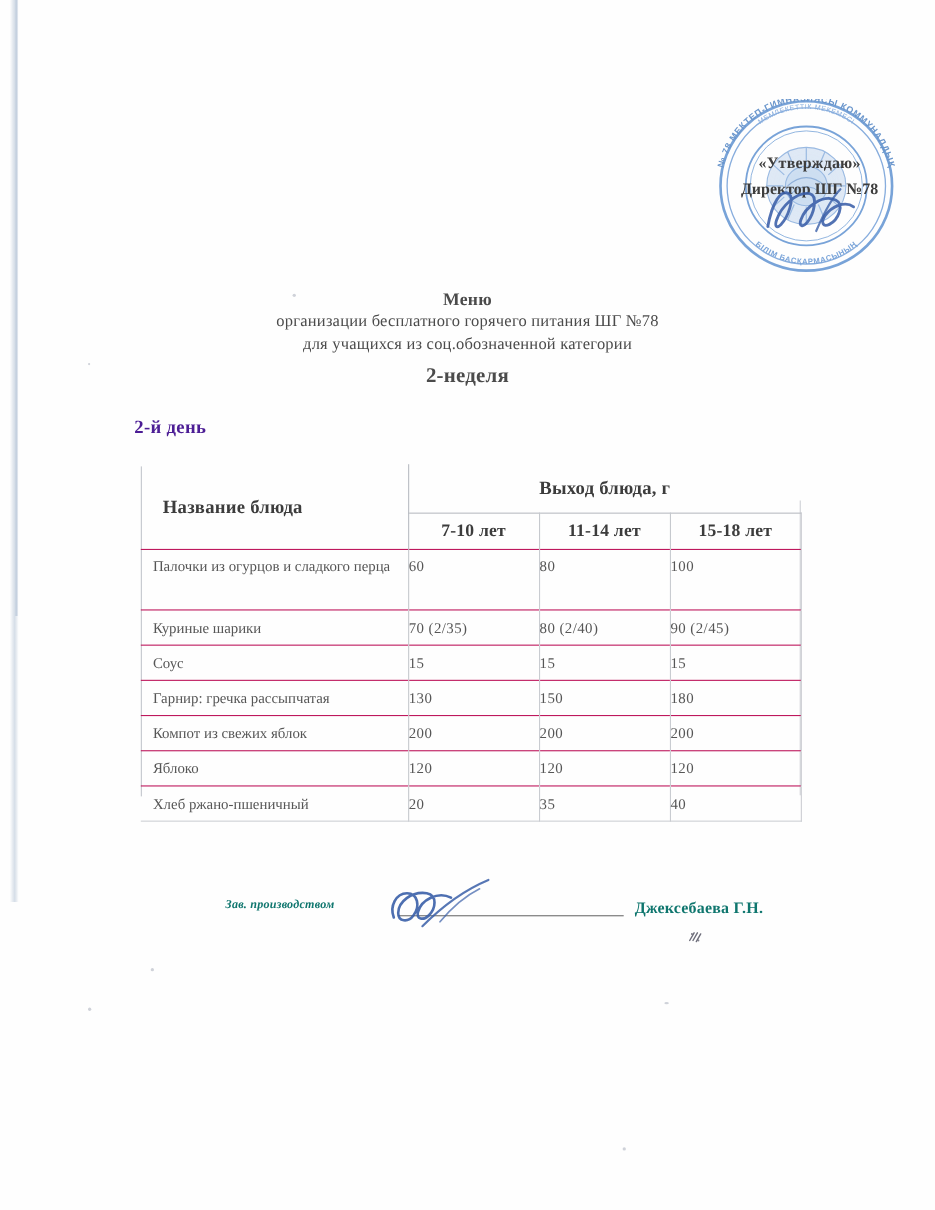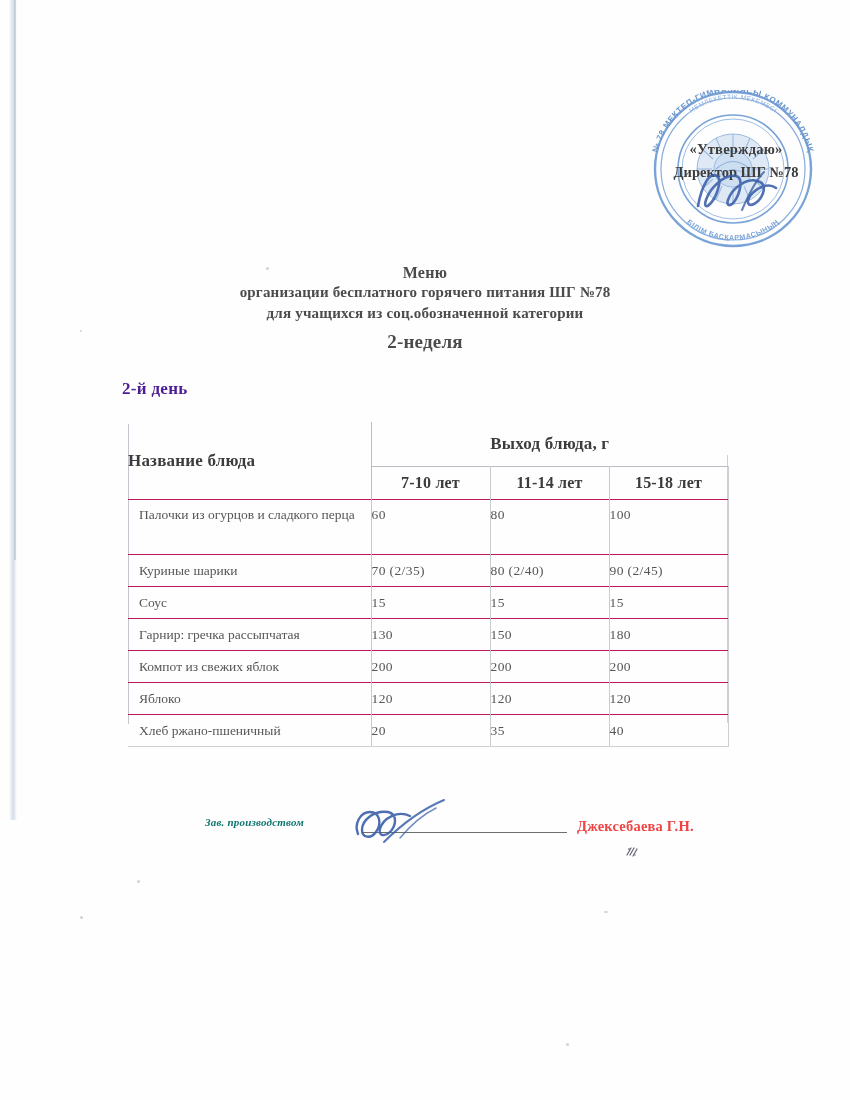--- a/index.html
+++ b/index.html
@@ -103,21 +103,21 @@
   }
   .doc-title .t-menu {
     font-size: 16px;
     font-weight: bold;
     line-height: 19px;
     letter-spacing: 0.3px;
   }
   .doc-title .t-org,
   .doc-title .t-cat {
     font-size: 15px;
-    font-weight: bold;
+    font-weight: normal;
     line-height: 21px;
     letter-spacing: 0.2px;
   }
   .doc-title .t-week {
     font-size: 19px;
     font-weight: bold;
     line-height: 28px;
     margin-top: 4px;
     letter-spacing: 0.2px;
   }
@@ -154,21 +154,21 @@
   
   .hdr-main th {
     height: 44px;
     font-size: 17px;
     font-weight: bold;
     color: #3c3c3c;
     letter-spacing: 0.2px;
   }
   .hdr-main th.h-name {
     text-align: left;
-    padding-left: 0;
+    padding-left: 20px;
     border-right: 1px solid #b9bcc2;
   }
   .hdr-main th.h-out {
     text-align: center;
   }
 
   .hdr-sub th {
     height: 32px;
     font-size: 16px;
     font-weight: bold;
@@ -255,21 +255,21 @@
     width: 205px;
     height: 1px;
     background: #6f6f6f;
   }
   .fs-name {
     position: absolute;
     left: 372px;
     top: 6px;
     font-size: 14.5px;
     font-weight: bold;
-    color: #ef4444;
+    color: #0f766e;
     letter-spacing: 0.2px;
     white-space: nowrap;
   }
   .prod-signature {
     position: absolute;
     left: 135px;
     top: -14px;
     width: 150px;
     height: 46px;
     pointer-events: none;

